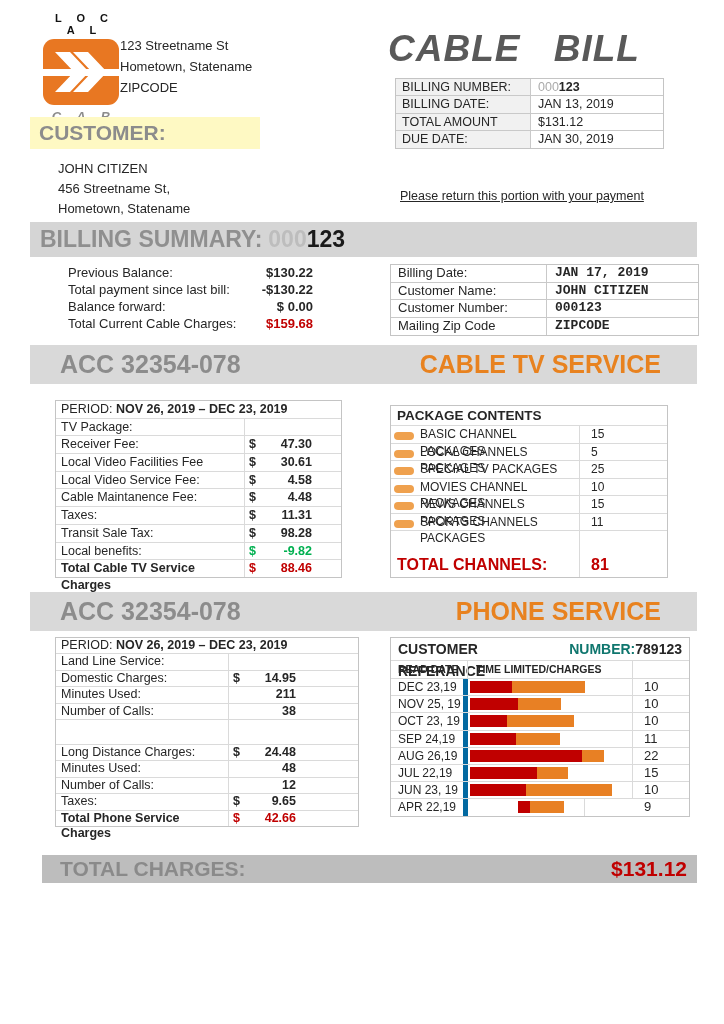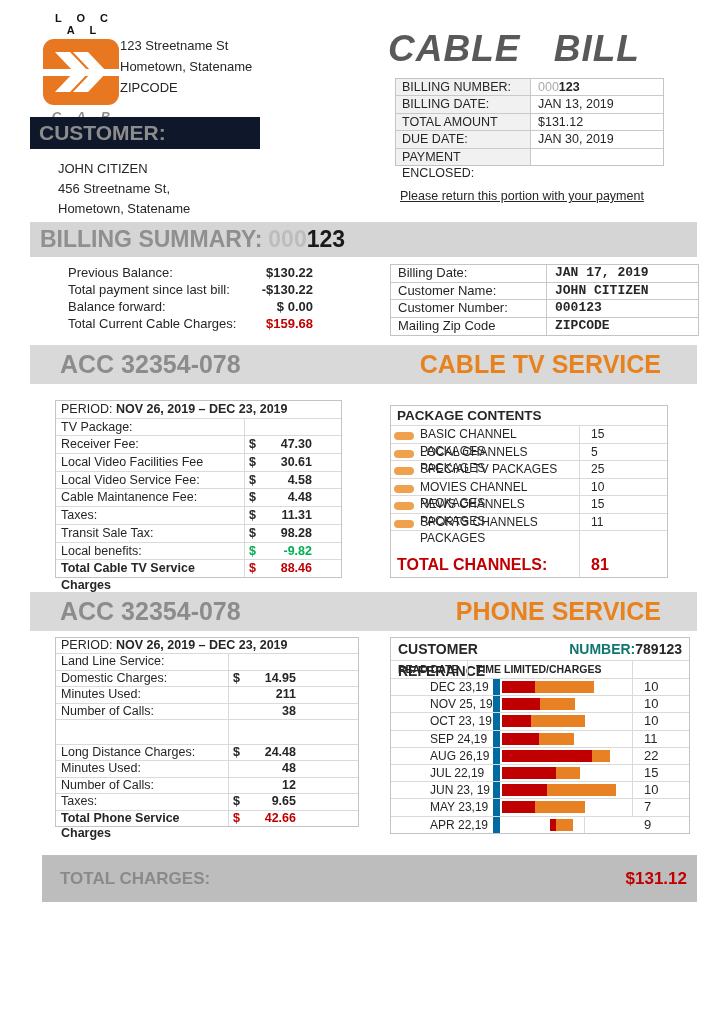--- a/index.html
+++ b/index.html
@@ -19,21 +19,21 @@
   .billing-info{position:absolute;left:395px;top:78px;width:267px;border:1px solid #C4C4C4;font-size:12.5px;background:#fff;}
   .bi-row{display:flex;height:16.4px;line-height:16.4px;border-bottom:1px solid #C9C9C9;}
   .bi-row:last-child{border-bottom:none;}
   .bi-label{width:128px;background:#F1F1F1;padding-left:6px;border-right:1px solid #C9C9C9;}
   .bi-value{flex:1;padding-left:7px;background:#fff;}
   .light{color:#ABABAB;}
   .bold{font-weight:bold;}
   .return-note{position:absolute;left:400px;top:189px;font-size:12.5px;text-decoration:underline;}
 
   
-  .customer-bar{position:absolute;left:30px;top:117px;width:230px;height:32px;background:#0f172a;
+  .customer-bar{position:absolute;left:30px;top:117px;width:230px;height:32px;background:#fef9c3;
                 color:#8C8C8C;font-weight:bold;font-size:21px;line-height:32px;padding-left:9px;box-sizing:border-box;}
   .customer-lines{position:absolute;left:58px;top:159px;font-size:13px;line-height:1.55;}
 
   
   .summary-bar{position:absolute;left:30px;top:222px;width:667px;height:35px;background:#D5D5D5;
                font-size:23px;font-weight:bold;line-height:35px;padding-left:10px;box-sizing:border-box;}
   .sb-title{color:#8F8F8F;}
   .sb-zeros{color:#BDBDBD;padding-left:6px;}
   .sb-num{color:#1a1a1a;}
   .summary-left{position:absolute;left:55px;top:264px;width:258px;font-size:13px;}
@@ -89,29 +89,29 @@
   .chart{position:absolute;left:390px;top:637px;width:300px;border:1px solid #C4C4C4;font-size:12px;background:#fff;box-sizing:border-box;}
   .ch-header{display:flex;height:22px;line-height:22px;padding:0 7px;font-size:14px;font-weight:bold;border-bottom:1px solid #DADADA;}
   .ch-h-light{color:#0f766e;padding-left:5px;}
   .ch-h-sp{flex:1;}
   .ch-subheader{display:flex;height:17px;line-height:17px;font-size:10.5px;font-weight:bold;border-bottom:1px solid #DADADA;}
   .ch-col-date{width:77px;padding-left:7px;border-right:1px solid #DADADA;box-sizing:border-box;}
   .ch-col-bar{flex:1;padding-left:8px;border-right:1px solid #DADADA;}
   .ch-col-val{width:45px;padding-left:11px;}
   .ch-row{display:flex;height:16.2px;border-bottom:1px solid #DADADA;font-size:12px;}
   .ch-row:last-child{border-bottom:none;gap:48px;}
-  .ch-date{width:77px;padding-left:7px;line-height:16.2px;border-right:7px solid #0369a1;box-sizing:border-box;margin-left:32px;}
+  .ch-date{width:77px;padding-left:7px;line-height:16.2px;border-right:5px solid #0369a1;box-sizing:border-box;}
   .ch-bar-cell{flex:1;display:flex;align-items:center;padding:0 2px;border-right:1px solid #DADADA;}
   .bar-red{height:12px;background:#C00000;}
   .bar-orange{height:12px;background:#E88024;}
   .ch-val{width:45px;padding-left:11px;line-height:16.2px;font-size:13px;}
 
   
-  .total-bar{position:absolute;left:42px;top:855px;width:655px;height:47px;background:#BDBDBD;display:flex;
-             justify-content:space-between;align-items:center;font-weight:bold;font-size:17px;}
+  .total-bar{position:absolute;left:42px;top:855px;width:655px;height:28px;background:#BDBDBD;display:flex;
+             justify-content:space-between;align-items:center;font-weight:bold;font-size:21px;}
   .tb-label{color:#8A8A8A;padding-left:18px;}
   .tb-value{color:#C00000;padding-right:10px;}
 </style>
 </head>
 <body>
 
 <div class="page">
 
   <div class="logo-block">
     <div class="logo-local">L O C A L</div>
@@ -143,24 +143,20 @@
         <div class="bi-value">JAN 13, 2019</div>
       </div>
       <div class="bi-row">
         <div class="bi-label">TOTAL AMOUNT DUE:</div>
         <div class="bi-value">$131.12</div>
       </div>
       <div class="bi-row">
         <div class="bi-label">DUE DATE:</div>
         <div class="bi-value">JAN 30, 2019</div>
       </div>
-      <div class="bi-row">
-        <div class="bi-label">PAYMENT ENCLOSED:</div>
-        <div class="bi-value"></div>
-      </div>
     </div>
 
   <div class="return-note">Please return this portion with your payment</div>
 
   <div class="customer-bar">CUSTOMER:</div>
   <div class="customer-lines" id="customer-lines">
       <div>JOHN CITIZEN</div>
       <div>456 Streetname St,</div>
       <div>Hometown, Statename</div>
       <div>ZIPCODE</div>
@@ -487,28 +483,20 @@
         </div>
         <div class="ch-row">
           <div class="ch-date">JUN 23, 19</div>
           <div class="ch-bar-cell">
             <div class="bar-red" style="width: 35%;"></div>
             <div class="bar-orange" style="width: 54%;"></div>
           </div>
           <div class="ch-val">10</div>
         </div>
         <div class="ch-row">
-          <div class="ch-date">MAY 23,19</div>
-          <div class="ch-bar-cell">
-            <div class="bar-red" style="width: 26%;"></div>
-            <div class="bar-orange" style="width: 39%;"></div>
-          </div>
-          <div class="ch-val">7</div>
-        </div>
-        <div class="ch-row">
           <div class="ch-date">APR 22,19</div>
           <div class="ch-bar-cell">
             <div class="bar-red" style="width: 19%;"></div>
             <div class="bar-orange" style="width: 53%;"></div>
           </div>
           <div class="ch-val">9</div>
         </div>
       </div>
   </div>
 

